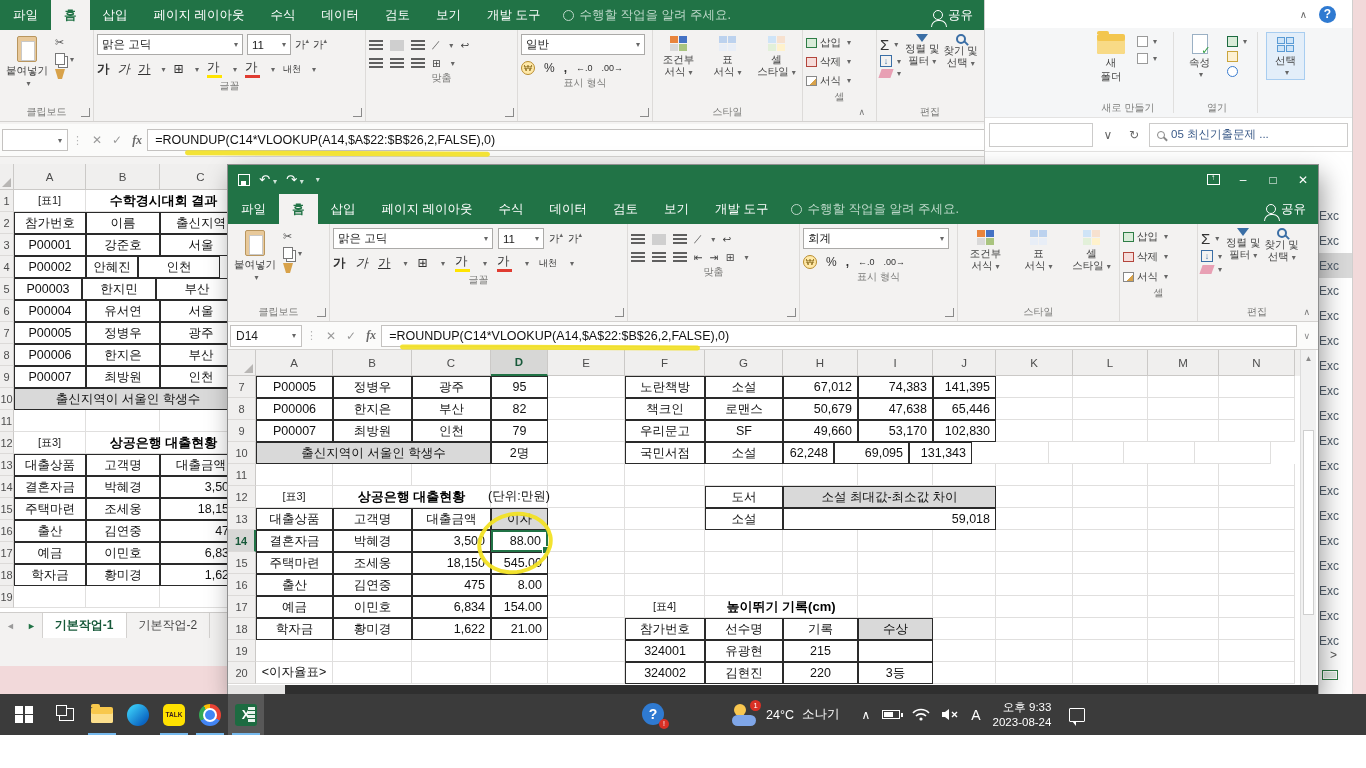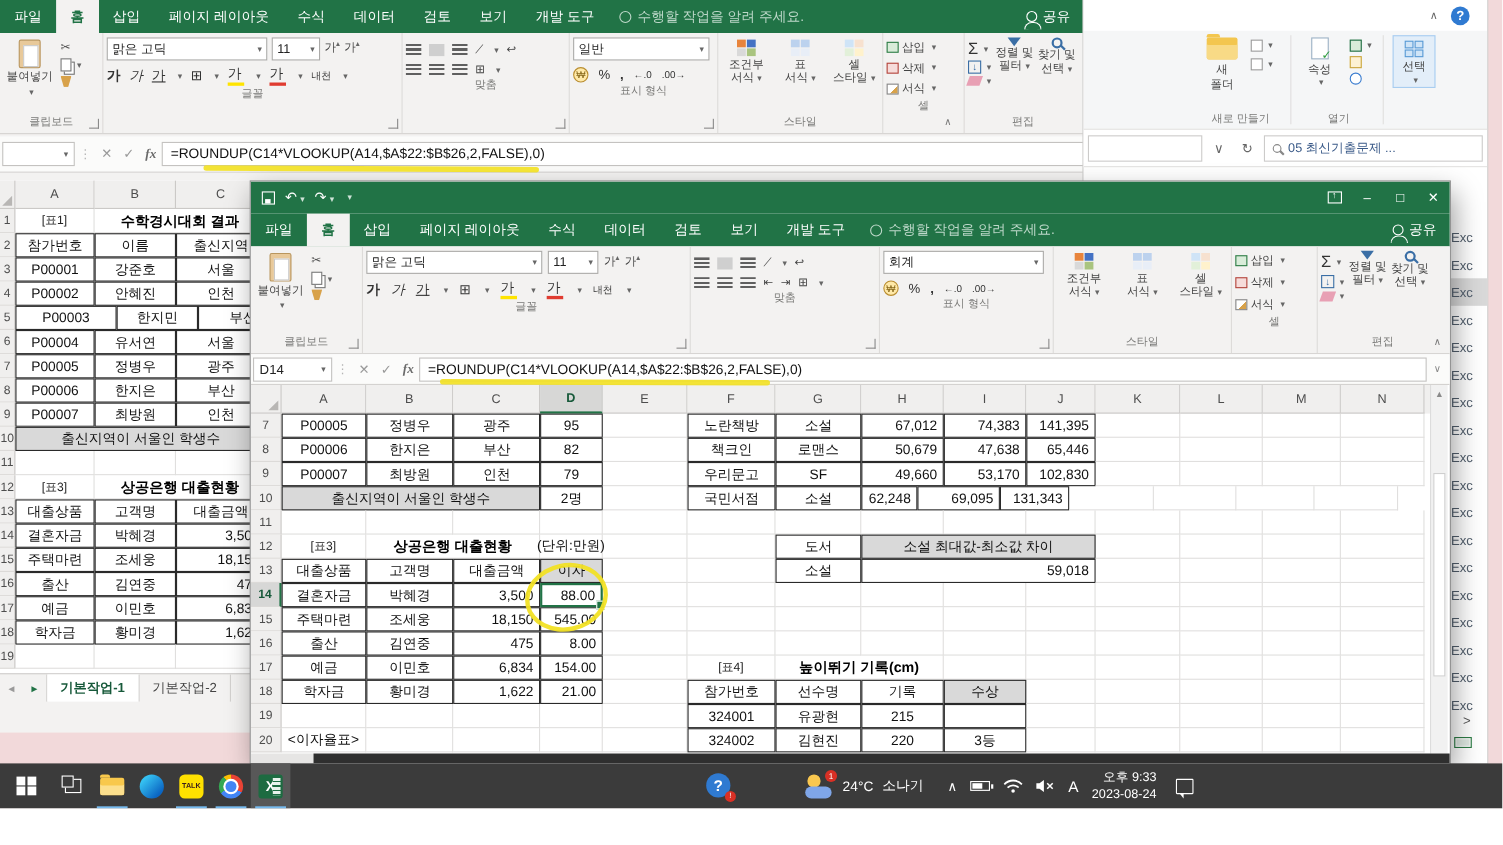--- a/index.html
+++ b/index.html
@@ -448,30 +448,30 @@
           </div>
           <div class="gc tb" style="width: 82px;">
             <span>서울</span>
           </div>
         </div>
         <div class="grow" style="height: 22px;">
           <div class="grh" style="width: 14px;">4</div>
           <div class="gc tb" style="width: 72px;">
             <span>P00002</span>
           </div>
-          <div class="gc tb" style="width: 74px;">
+          <div class="gc tb" style="width: 52px;">
             <span>안혜진</span>
           </div>
           <div class="gc tb" style="width: 82px;">
             <span>인천</span>
           </div>
         </div>
         <div class="grow" style="height: 22px;">
           <div class="grh" style="width: 14px;">5</div>
-          <div class="gc tb" style="width: 92px;">
+          <div class="gc tb" style="width: 68px;">
             <span>P00003</span>
           </div>
           <div class="gc tb" style="width: 74px;">
             <span>한지민</span>
           </div>
           <div class="gc tb" style="width: 82px;">
             <span>부산</span>
           </div>
         </div>
         <div class="grow" style="height: 22px;">

